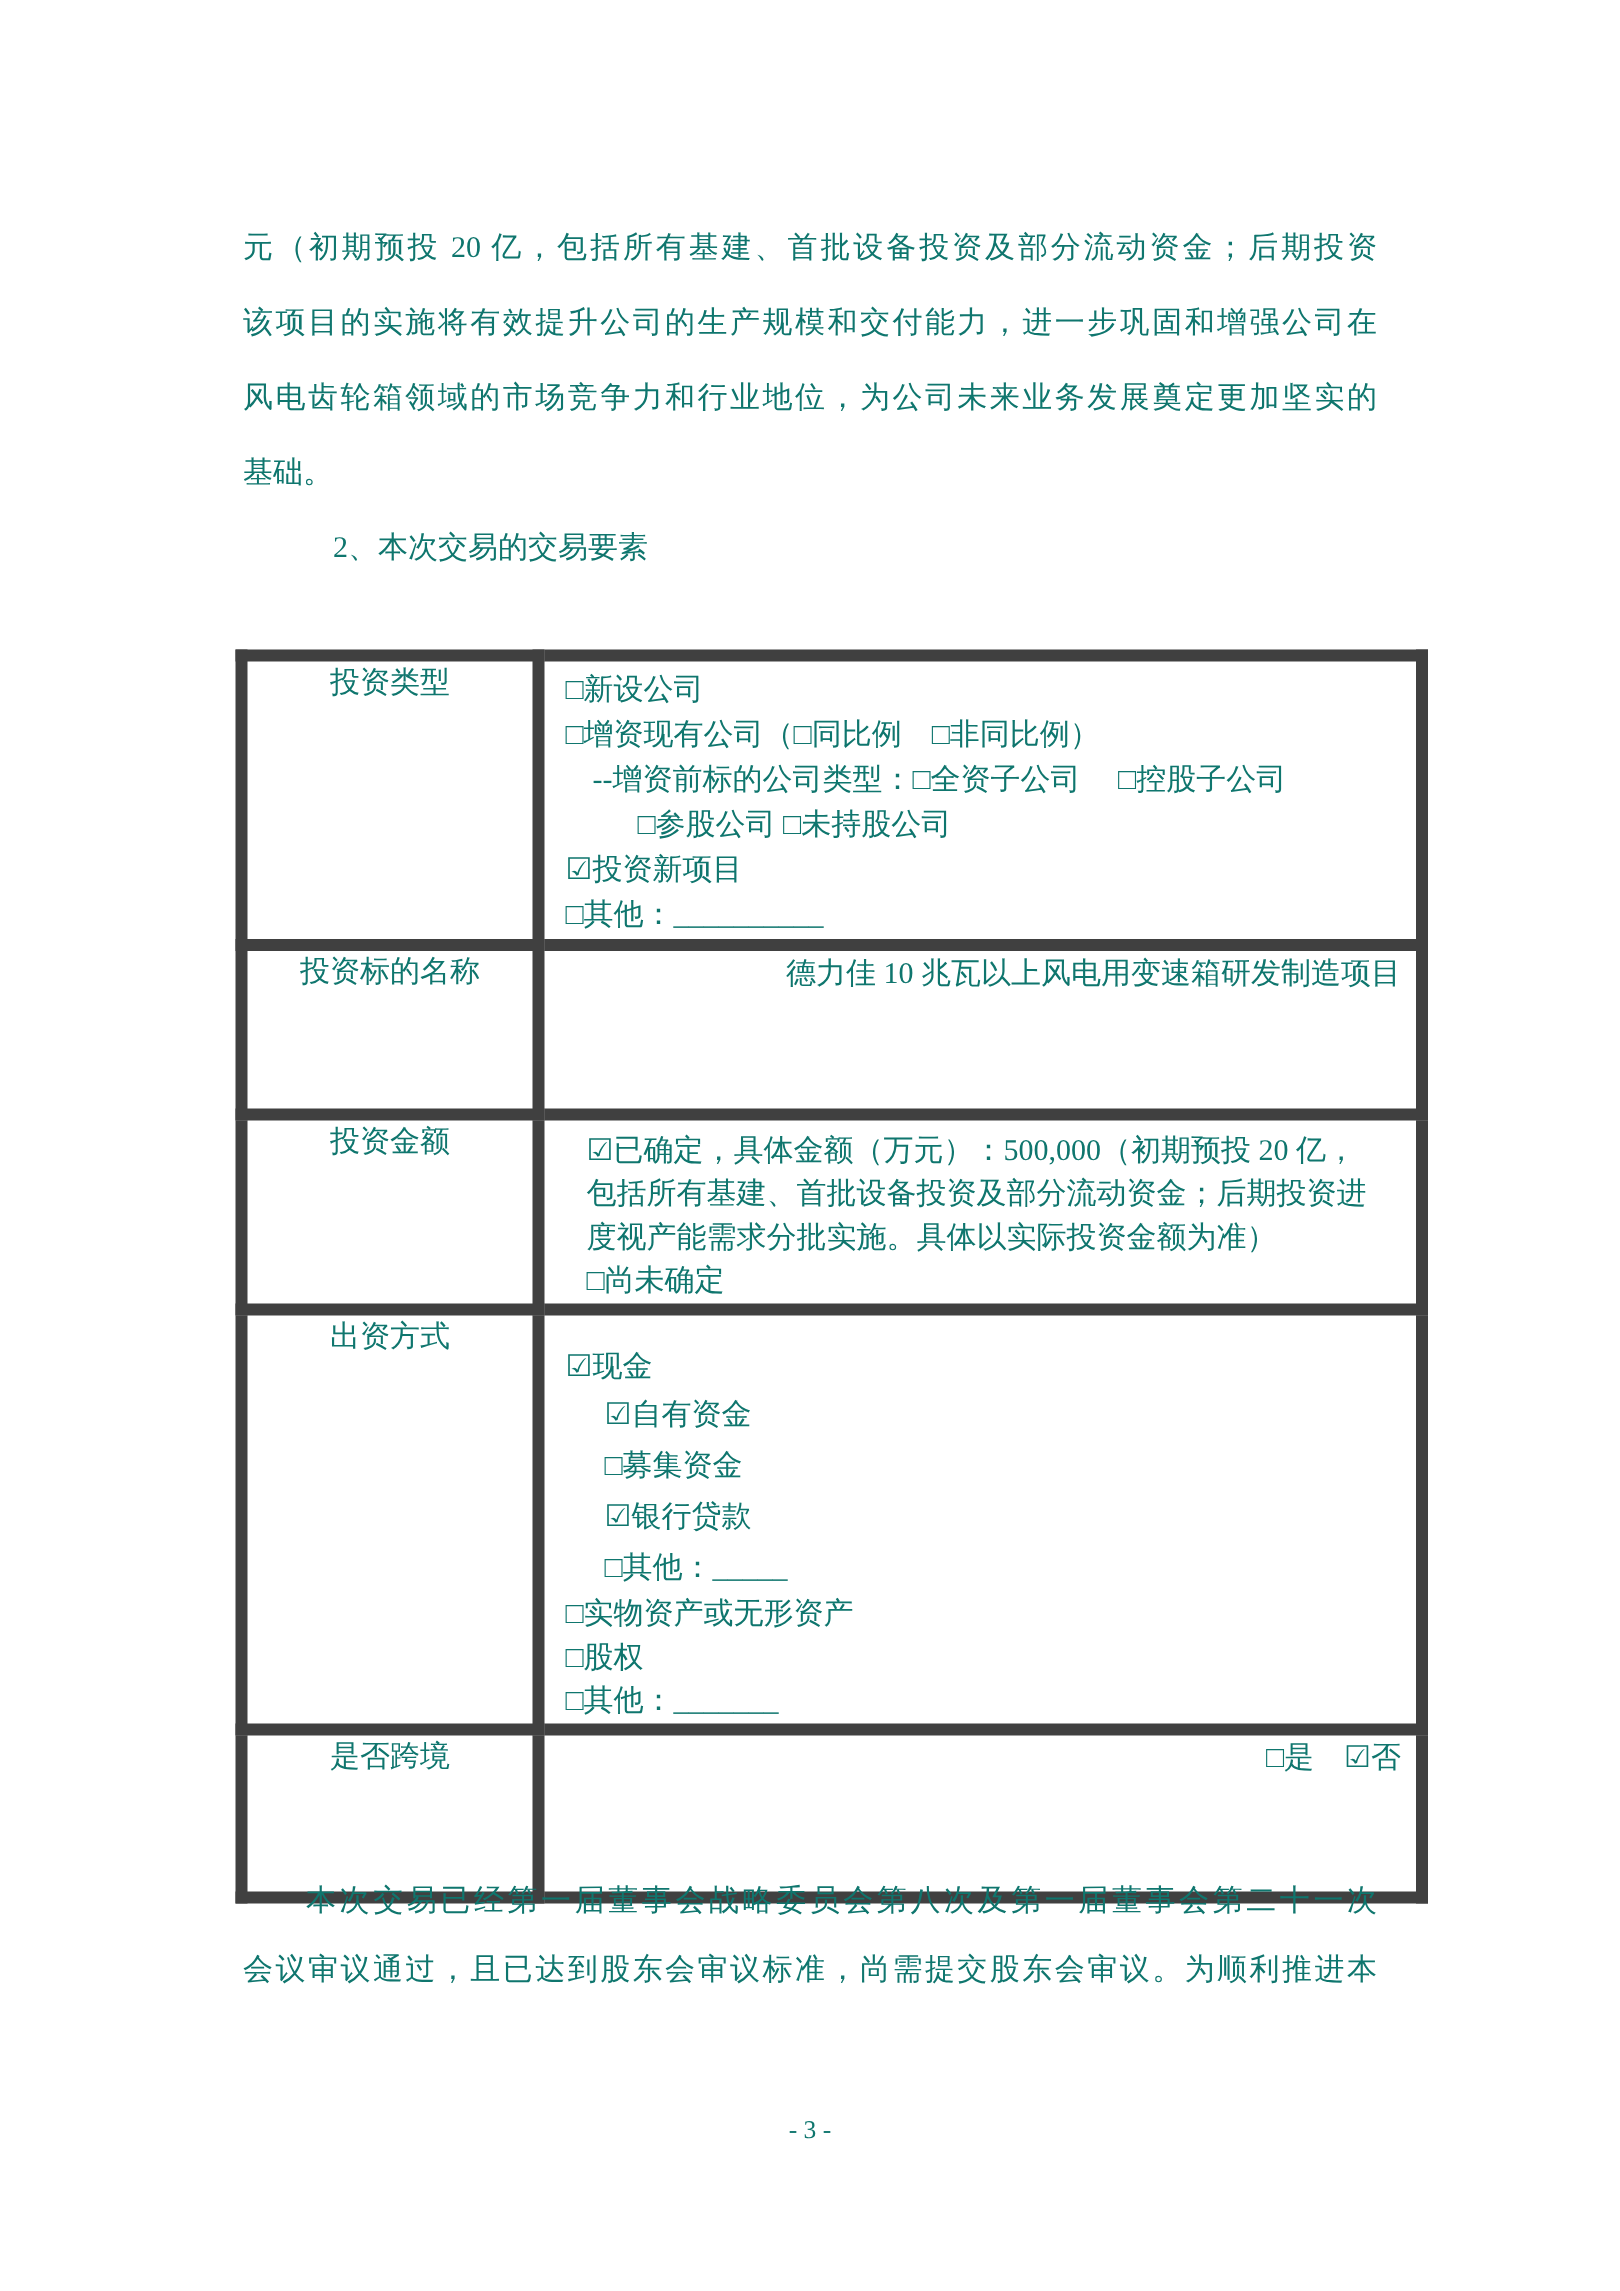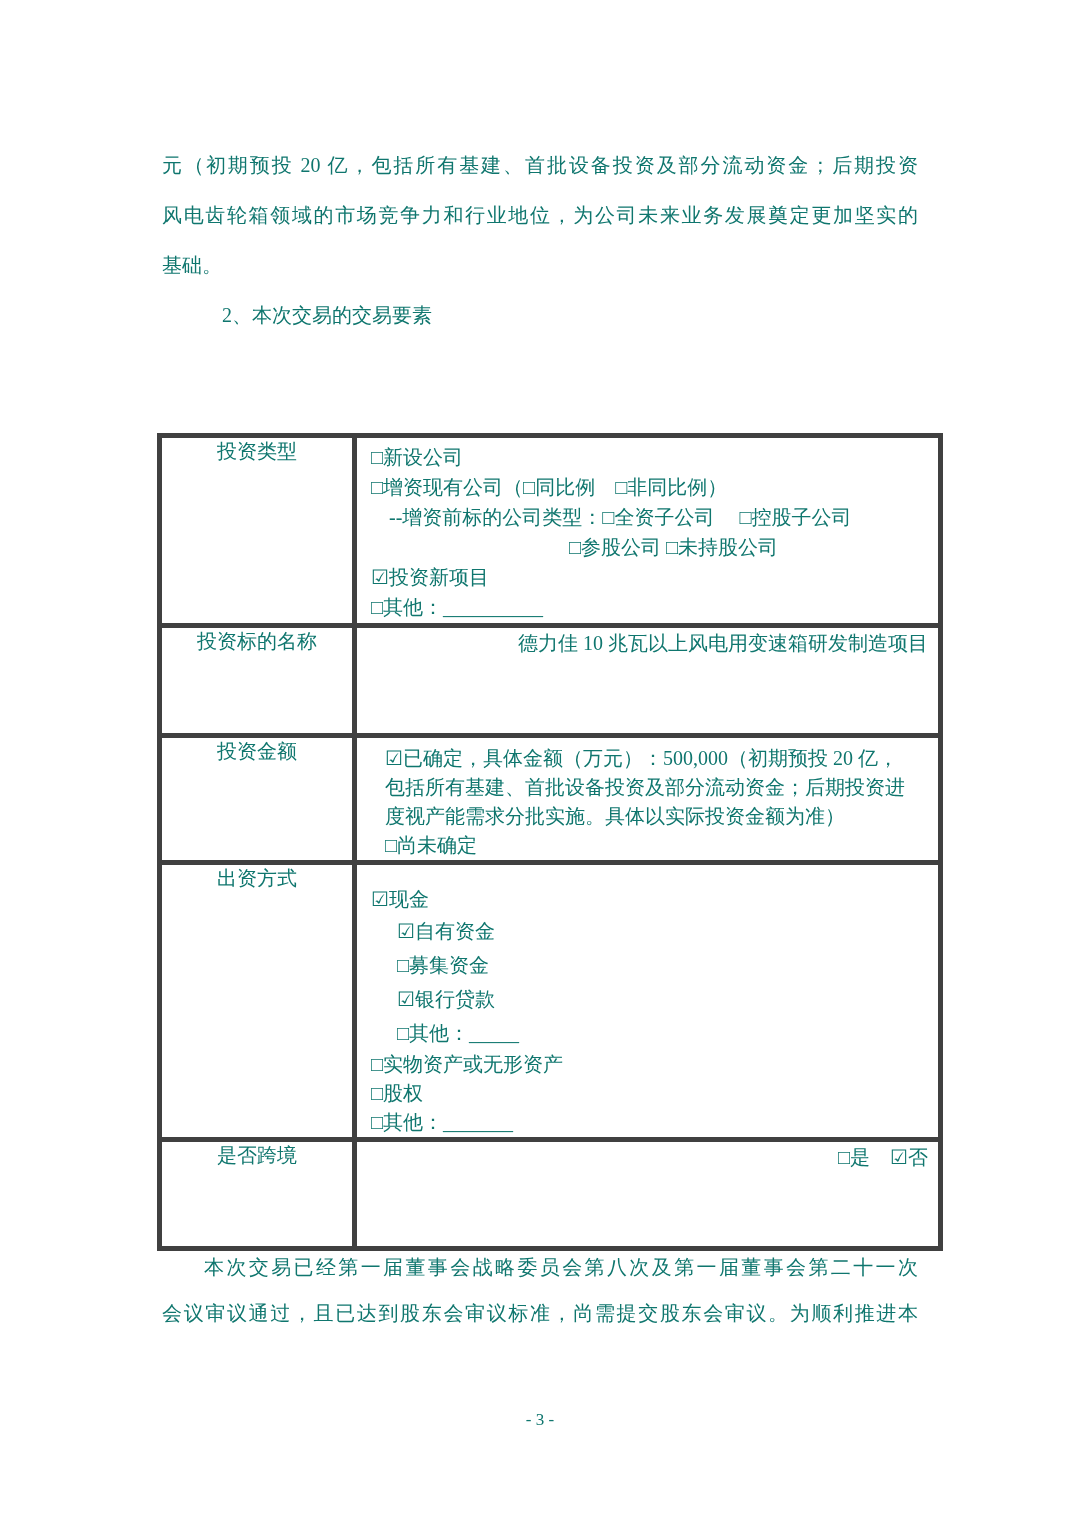--- a/index.html
+++ b/index.html
@@ -40,21 +40,21 @@
   
   table.deal-table {
     position: absolute;
     left: 157px;
     top: 433px;
     width: 771px;
     border-collapse: collapse;
     table-layout: fixed;
   }
   table.deal-table td {
-    border: 5px solid #404040;
+    border: 8px solid #404040;
     padding: 0;
     vertical-align: top;
     overflow: hidden;
   }
   td.col-label {
     width: 190px;
     text-align: center;
     vertical-align: middle;
   }
   td.col-content { width: 581px; }
@@ -66,21 +66,21 @@
     padding: 0 10px 0 14px;
     text-align: right;
   }
   .cline { line-height: 30px; }
   .r3 .cline { line-height: 29px; }
   .r3 .cellpad { padding-top: 6px; }
   .r4 .cline { line-height: 29px; }
   .r4 .cline.sub { line-height: 34px; padding-left: 26px; }
   .r4 .cellpad { padding-top: 20px; }
   .ind1 { padding-left: 18px; }
-  .ind2 { padding-left: 48px; text-align: center; }
+  .ind2 { padding-left: 48px; }
   
   .bottom-text {
     position: absolute;
     left: 162px;
     top: 1228px;
     width: 756px;
   }
   .b-head { text-indent: 8px; }
   .b-p1 {
     margin-top: 16px;
@@ -103,20 +103,21 @@
     line-height: 24px;
   }
 </style>
 </head>
 <body>
 
 <div class="page">
 
   <div class="top-text">
     <div class="line j">元（初期预投 20 亿，包括所有基建、首批设备投资及部分流动资金；后期投资</div>
+    <div class="line j">该项目的实施将有效提升公司的生产规模和交付能力，进一步巩固和增强公司在</div>
     <div class="line j">风电齿轮箱领域的市场竞争力和行业地位，为公司未来业务发展奠定更加坚实的</div>
     <div class="line">基础。</div>
     <div class="line heading-line">2、本次交易的交易要素</div>
   </div>
 
   <table class="deal-table">
     <tbody>
         <tr>
       <td class="col-label">投资类型</td>
       <td class="col-content" style="height:185px;">

